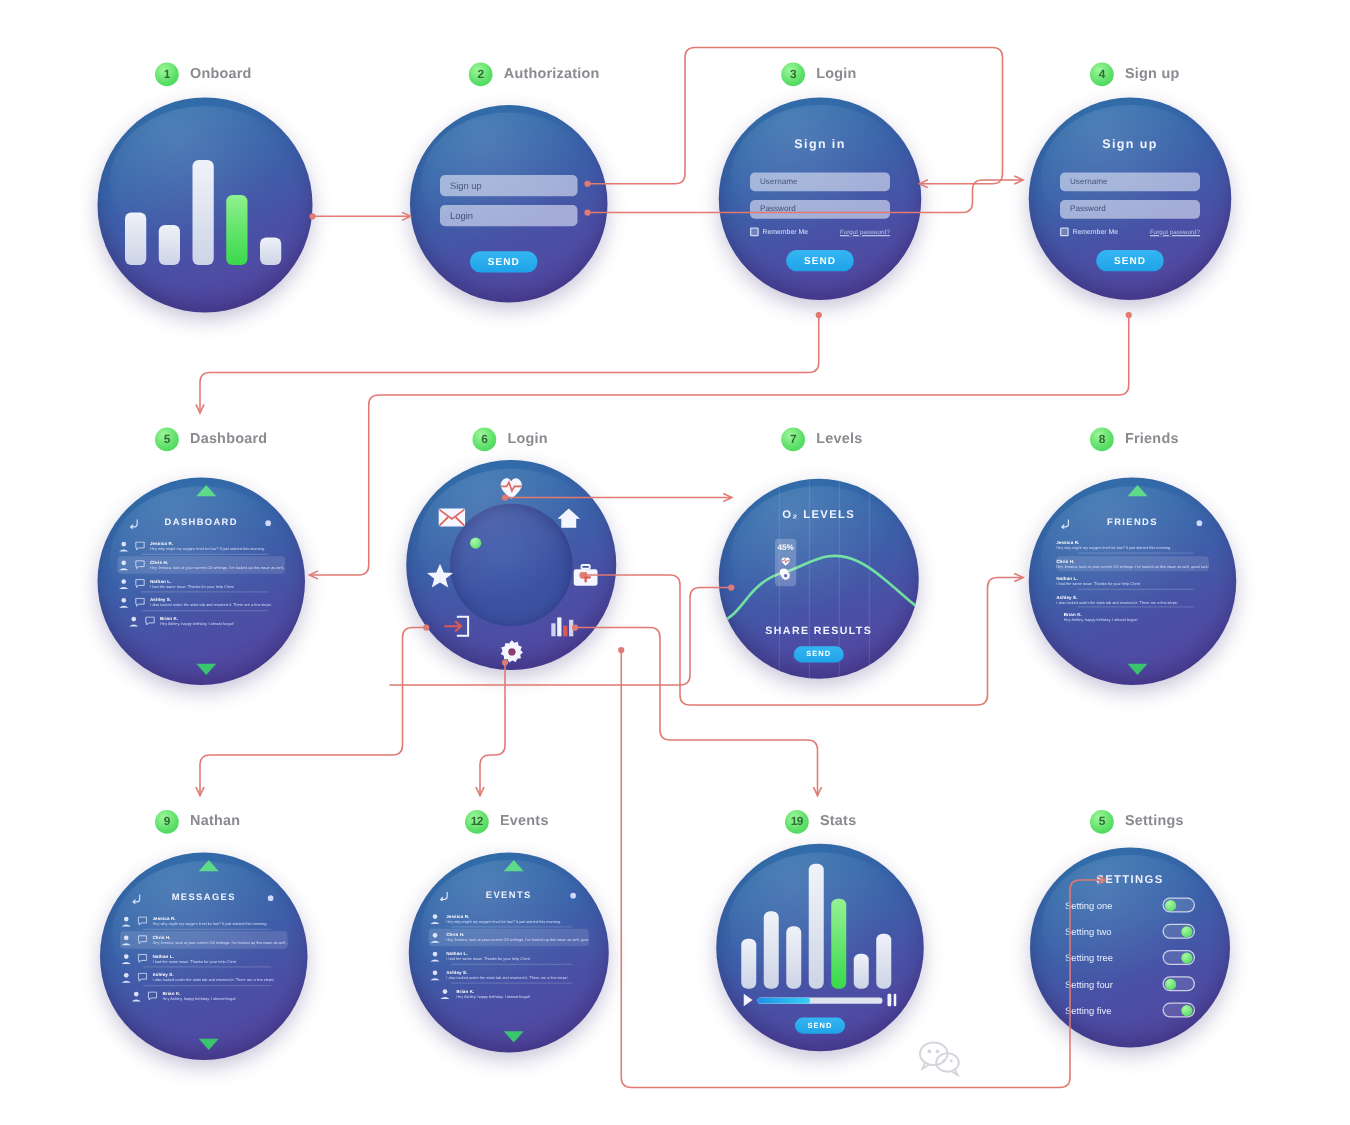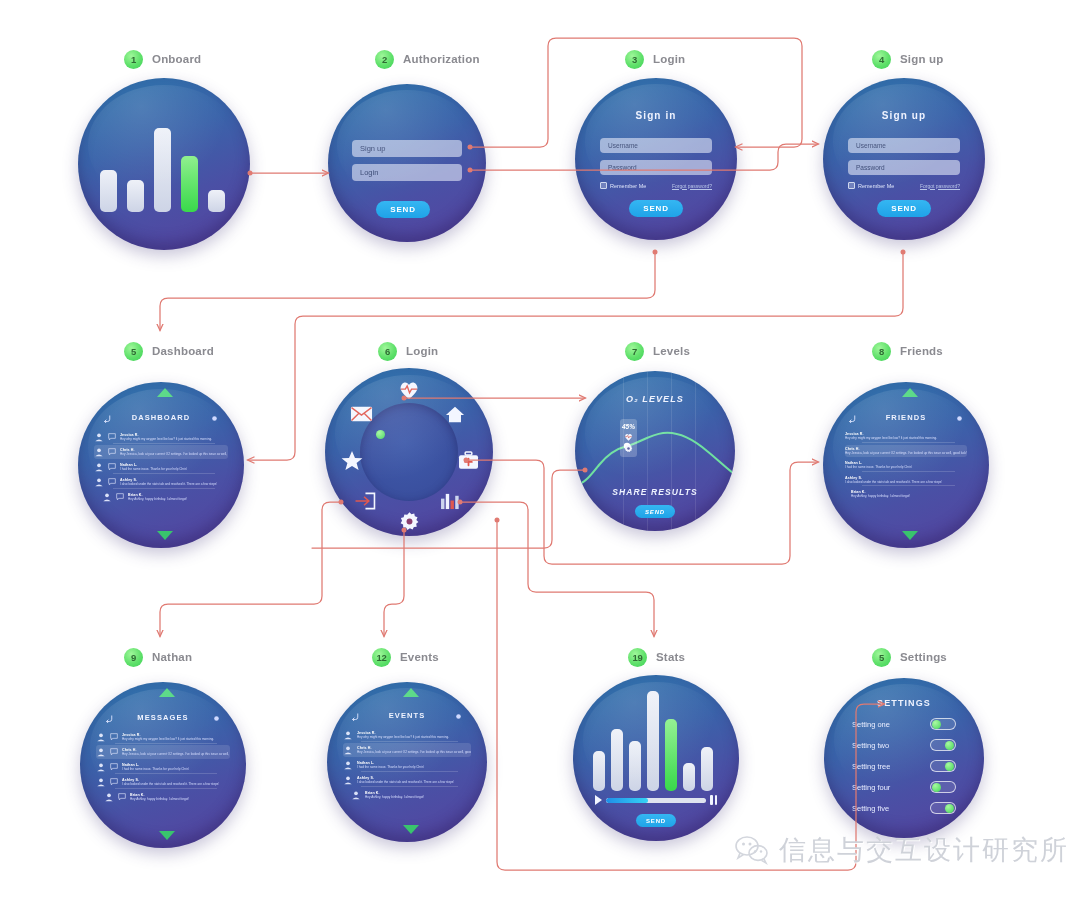--- a/index.html
+++ b/index.html
@@ -416,21 +416,21 @@
       </div>
       <div class="mi" style="left:24px; top:34px;">
         <svg width="23" height="18" viewBox="0 0 24 18">
             <rect x="1" y="1.5" width="22" height="15" rx="1.4" fill="#f3f6ff"></rect>
             <path d="M1.6,2.4 L12,10.2 L22.4,2.4 M1.6,15.8 L8.8,8.8 M22.4,15.8 L15.2,8.8" fill="none" stroke="#e0584f" stroke-width="1.5"></path>
           </svg>
       </div>
     </div>
   </div>
 
-  <div class="circle" style="left:575px; top:371px; width:160px; height:160px;font-style:italic;">
+  <div class="circle" style="left:575px; top:383px; width:160px; height:160px;">
     <div class="screen">
       <div class="vgrid" style="left:48px;"></div>
       <div class="vgrid" style="left:72px;"></div>
       <div class="vgrid" style="left:96px;"></div>
       <div class="vgrid" style="left:120px;"></div>
       <div class="scr-title" style="position:absolute; top:23px; width:100%; text-align:center; font-size:9px;">O₂ LEVELS</div>
       <svg style="position:absolute; left:0; top:42px;" width="160" height="76" viewBox="0 0 160 76">
         <path d="M2,72 C10,70 16,62 24,52 C32,42 40,36 52,33 C64,30 74,22 88,20 C104,18 118,26 132,38 C142,46 150,54 158,60" fill="none" stroke="#6fe0a0" stroke-width="2.1" stroke-linecap="round"></path>
         <circle cx="52" cy="33" r="3.2" fill="#ffffff"></circle>
       </svg>
@@ -719,16 +719,15 @@
     <svg width="34" height="30" viewBox="0 0 34 30">
       <ellipse cx="12" cy="11" rx="11" ry="9" fill="none" stroke="#d3d6dd" stroke-width="1.6"></ellipse>
       <path d="M5,18 L3,23 L8.5,19.6" fill="none" stroke="#d3d6dd" stroke-width="1.6"></path>
       <circle cx="8.5" cy="9" r="1.5" fill="#d3d6dd"></circle>
       <circle cx="15" cy="9" r="1.5" fill="#d3d6dd"></circle>
       <ellipse cx="23" cy="18" rx="9" ry="7.4" fill="none" stroke="#d3d6dd" stroke-width="1.6"></ellipse>
       <path d="M29,24 L31,28 L26.5,25.4" fill="none" stroke="#d3d6dd" stroke-width="1.6"></path>
       <circle cx="20" cy="16.5" r="1.2" fill="#d3d6dd"></circle>
       <circle cx="26" cy="16.5" r="1.2" fill="#d3d6dd"></circle>
     </svg>
-    <span class="wm-text">信息与交互设计研究所</span>
   </div>
 
 </div>
 
 </body></html>

